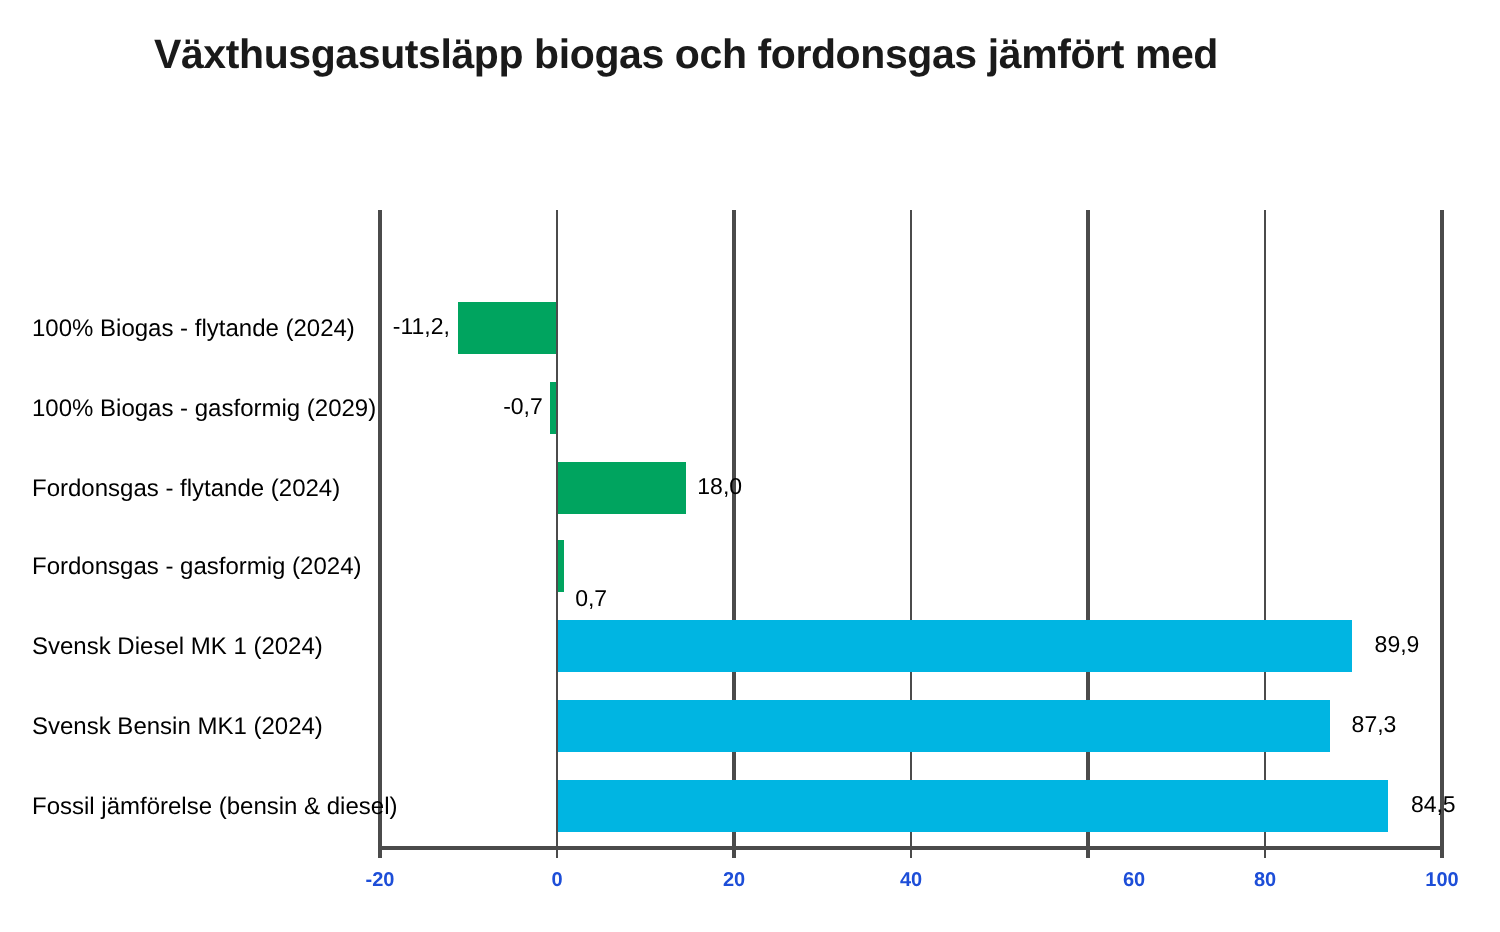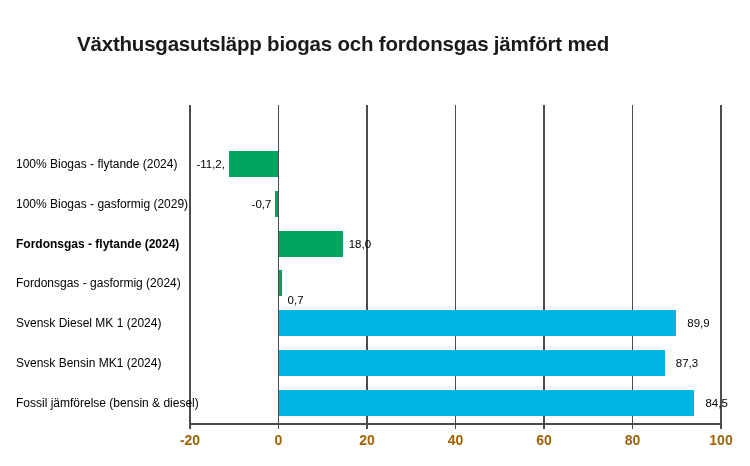--- a/index.html
+++ b/index.html
@@ -14,21 +14,20 @@
   .title {
     position: absolute;
     left: 77px;
     top: 13px;
     font-size: 20.5px;
     font-weight: bold;
     color: #1a1a1a;
     line-height: 29px;
     letter-spacing: -0.2px;
     white-space: nowrap;
-    margin-top: 16px;
   }
   .gridline {
     position: absolute;
     width: 1.3px;
     background: #4b4b4b;
   }
   .axis-line {
     position: absolute;
     height: 1.4px;
     background: #4b4b4b;
@@ -55,23 +54,23 @@
     position: absolute;
     font-size: 11.5px;
     color: #000000;
     line-height: 16px;
     white-space: nowrap;
   }
   .tick-label {
     position: absolute;
     width: 50px;
     text-align: center;
-    font-size: 14px;
+    font-size: 10px;
     font-weight: bold;
-    color: #a16207;
+    color: #1d4ed8;
     line-height: 15px;
   }
 </style>
 </head>
 <body>
 
 <div class="canvas">
   <div class="title">
     <div>Växthusgasutsläpp biogas och fordonsgas jämfört med</div>
   </div>
@@ -84,21 +83,21 @@
       <div class="gridline" style="left: 631.85px; top: 105px; height: 319px; background: rgb(75, 75, 75);"></div>
       <div class="gridline" style="left: 720.35px; top: 105px; height: 319px; background: rgb(75, 75, 75);"></div>
       <div class="bar" style="left: 228.94px; top: 151px; width: 49.56px; background: rgb(0, 164, 95);"></div>
       <div class="val-label" style="top: 156px; right: 525.06px;">-11,2,</div>
       <div class="cat-label" style="top: 155px;">100% Biogas - flytande (2024)</div>
       <div class="bar" style="left: 275.402px; top: 190.8px; width: 3.0975px; background: rgb(0, 164, 95);"></div>
       <div class="val-label" style="top: 195.8px; right: 478.597px;">-0,7</div>
       <div class="cat-label" style="top: 194.8px;">100% Biogas - gasformig (2029)</div>
       <div class="bar" style="left: 278.5px; top: 230.6px; width: 64.1625px; background: rgb(0, 164, 95);"></div>
       <div class="val-label" style="top: 235.6px; left: 348.663px;">18,0</div>
-      <div class="cat-label" style="top: 234.6px; font-weight: bold;">Fordonsgas - flytande (2024)</div>
+      <div class="cat-label" style="top: 234.6px;">Fordonsgas - flytande (2024)</div>
       <div class="bar" style="left: 278.5px; top: 270.4px; width: 3.0975px; background: rgb(0, 164, 95);"></div>
       <div class="val-label" style="top: 292px; left: 287.597px;">0,7</div>
       <div class="cat-label" style="top: 274.4px;">Fordonsgas - gasformig (2024)</div>
       <div class="bar" style="left: 278.5px; top: 310.2px; width: 397.808px; background: rgb(0, 181, 226);"></div>
       <div class="val-label" style="top: 315.2px; left: 687.308px;">89,9</div>
       <div class="cat-label" style="top: 314.2px;">Svensk Diesel MK 1 (2024)</div>
       <div class="bar" style="left: 278.5px; top: 350px; width: 386.303px; background: rgb(0, 181, 226);"></div>
       <div class="val-label" style="top: 355px; left: 675.803px;">87,3</div>
       <div class="cat-label" style="top: 354px;">Svensk Bensin MK1 (2024)</div>
       <div class="bar" style="left: 278.5px; top: 389.8px; width: 415.95px; background: rgb(0, 181, 226);"></div>
@@ -107,19 +106,19 @@
       <div class="axis-line" style="left: 190px; top: 423.3px; width: 531px; background: rgb(75, 75, 75);"></div>
       <div class="axis-tick" style="left: 189.35px; top: 424px; background: rgb(75, 75, 75);"></div>
       <div class="tick-label" style="left: 165px; top: 433px;">-20</div>
       <div class="axis-tick" style="left: 277.85px; top: 424px; background: rgb(75, 75, 75);"></div>
       <div class="tick-label" style="left: 253.5px; top: 433px;">0</div>
       <div class="axis-tick" style="left: 366.35px; top: 424px; background: rgb(75, 75, 75);"></div>
       <div class="tick-label" style="left: 342px; top: 433px;">20</div>
       <div class="axis-tick" style="left: 454.85px; top: 424px; background: rgb(75, 75, 75);"></div>
       <div class="tick-label" style="left: 430.5px; top: 433px;">40</div>
       <div class="axis-tick" style="left: 543.35px; top: 424px; background: rgb(75, 75, 75);"></div>
-      <div class="tick-label" style="left: 519px; top: 433px;">60</div>
+      <div class="tick-label" style="left: 542px; top: 433px;">60</div>
       <div class="axis-tick" style="left: 631.85px; top: 424px; background: rgb(75, 75, 75);"></div>
       <div class="tick-label" style="left: 607.5px; top: 433px;">80</div>
       <div class="axis-tick" style="left: 720.35px; top: 424px; background: rgb(75, 75, 75);"></div>
       <div class="tick-label" style="left: 696px; top: 433px;">100</div>
     </div>
 </div>
 
 </body></html>

